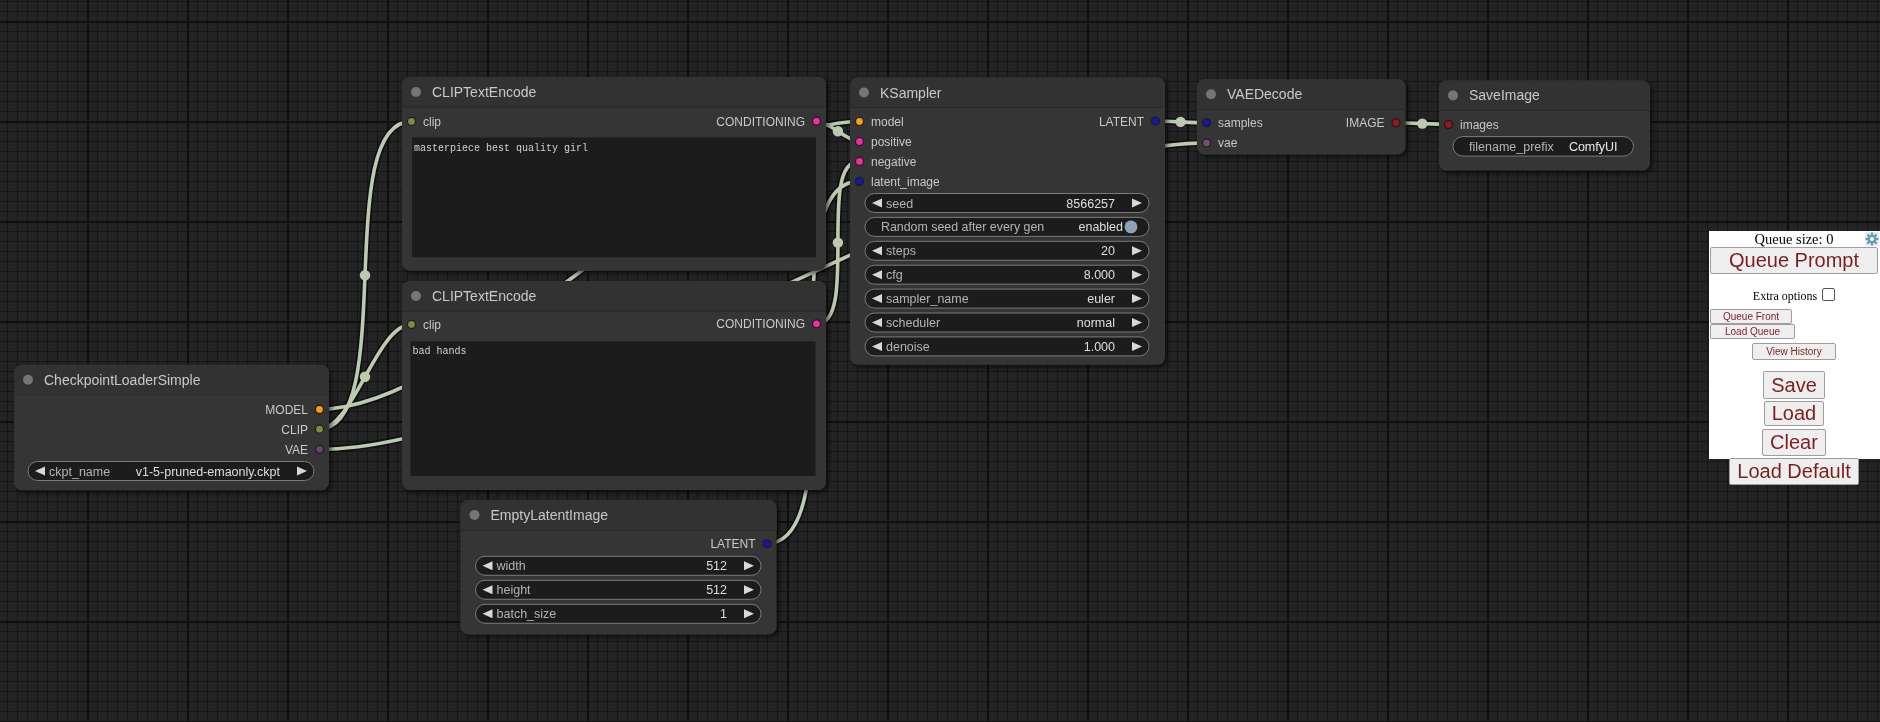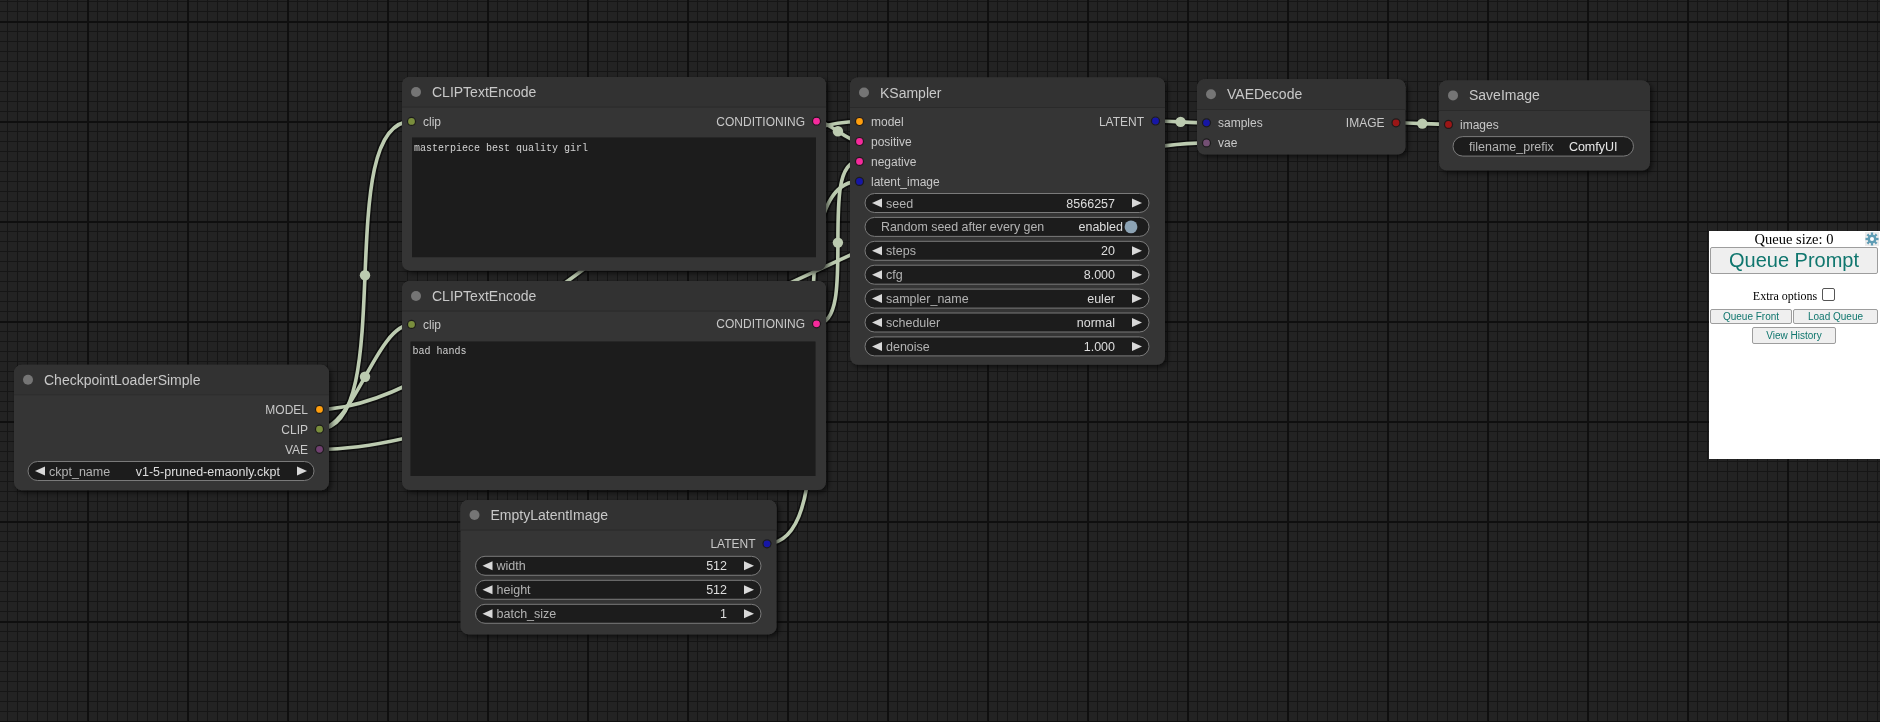--- a/index.html
+++ b/index.html
@@ -1,25 +1,25 @@
 <!DOCTYPE html>
 <html><head><meta charset="utf-8"><style>
 html,body{margin:0;padding:0;width:1880px;height:722px;overflow:hidden;background:#232323;}
 #wrap{position:relative;width:1880px;height:722px;font-family:"Liberation Sans",sans-serif;}
 #graph{position:absolute;left:0;top:0;}
 #menu{position:absolute;left:1708.5px;top:231.3px;width:171px;height:227.5px;background:#fff;color:#000;
   text-align:center;font-family:"Liberation Serif",serif;font-size:15px;box-sizing:border-box;}
 #menu button{font-family:"Liberation Sans",sans-serif;background:#efefef;border:1px solid #9d9d9d;
-  border-radius:2px;color:#0f766e;box-sizing:border-box;}
+  border-radius:2px;color:#7f1d1d;box-sizing:border-box;}
 #qsize{position:relative;height:15.3px;padding-top:0;font-size:14.5px;}
 #gear{position:absolute;right:1px;top:0.8px;width:14px;height:14px;background:#ececec;}
 #qp{display:block;width:167.5px;height:27px;margin:0.5px auto 0;font-size:20px;}
 #extra{margin-top:14px;height:17px;font-size:12px;}
 #cb{display:inline-block;width:11px;height:11px;border:1px solid #555;border-radius:2px;background:#fff;vertical-align:-1px;margin-left:2px;}
-#qrow{margin-top:3.5px;display:flex;justify-content:space-between;padding:0 1.5px;}
+#qrow{margin-top:3.5px;display:flex;justify-content:space-between;padding:0 1.5px;flex-direction:column;}
 button.sm{height:15.3px;font-size:10px;padding:0;}
 #vh{margin-top:3.6px;height:17px;}
 #grp{margin-top:11.6px;}
 button.big{display:block;margin:2.6px auto 0;font-size:20px;padding:0 7px;}
 #b-save{height:27.5px;margin-top:0;}
 #b-load{height:24.8px;}
 #b-clear{height:27.3px;margin-top:2.7px;}
 #b-ld{height:27px;margin-top:2px;}
 </style></head>
 <body>
@@ -234,13 +234,19 @@
             <path fill="#5f9db5" d="M6.52 0.55 9.48 0.55 9.01 2.90 10.89 3.68 12.22 1.68 14.32 3.78 12.32 5.11 13.10 6.99 15.45 6.52 15.45 9.48 13.10 9.01 12.32 10.89 14.32 12.22 12.22 14.32 10.89 12.32 9.01 13.10 9.48 15.45 6.52 15.45 6.99 13.10 5.11 12.32 3.78 14.32 1.68 12.22 3.68 10.89 2.90 9.01 0.55 9.48 0.55 6.52 2.90 6.99 3.68 5.11 1.68 3.78 3.78 1.68 5.11 3.68 6.99 2.90Z"></path>
             <circle cx="8" cy="8" r="2.3" fill="#ffffff"></circle>
           </svg></span></div>
   <button id="qp">Queue Prompt</button>
   <div id="extra">Extra options <span id="cb"></span></div>
   <div id="qrow">
         <button class="sm" style="width:82px">Queue Front</button>
         <button class="sm" style="width:85px">Load Queue</button>
       </div>
   <div><button class="sm" id="vh" style="width:84px">View History</button></div>
+  <div id="grp">
+    <button class="big" id="b-save">Save</button>
+    <button class="big" id="b-load">Load</button>
+    <button class="big" id="b-clear">Clear</button>
+    <button class="big" id="b-ld">Load Default</button>
+  </div>
 </div>
 </div>
 </body></html>

